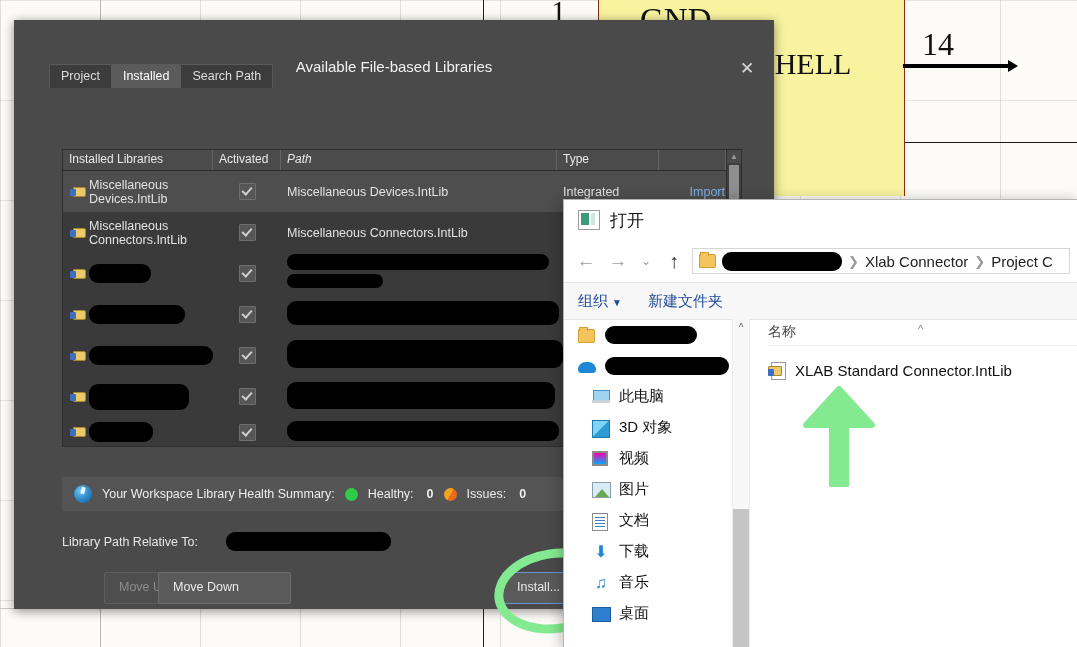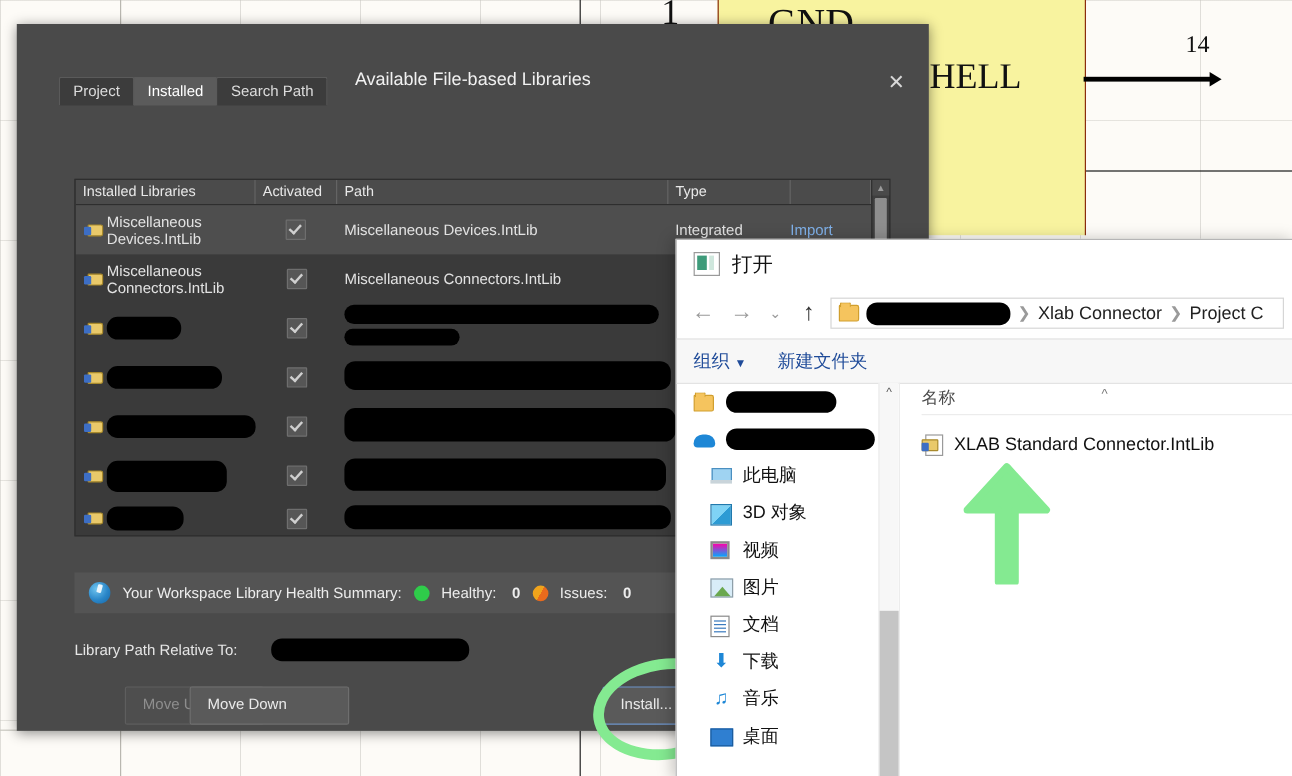--- a/index.html
+++ b/index.html
@@ -76,31 +76,31 @@
     background:#3a3a3a;border:1px solid #2e2e2e;display:flex;
   }
   .tablecore{flex:1;min-width:0;position:relative;overflow:hidden;}
   .thead{
     display:flex;height:20px;background:#4b4b4b;border-bottom:1px solid #2e2e2e;
     font-size:12px;color:#e8e8e8;
   }
   .thead div{padding:2px 6px 0;border-right:1px solid #646464;box-sizing:border-box;}
   .th-lib{width:150px;}
   .th-act{width:68px;}
-  .th-path{width:276px;}
+  .th-path{width:276px;font-style:italic;}
   .th-type{width:102px;}
   .th-end{flex:1;border-right:none;}
 
   .trow{display:flex;align-items:center;position:relative;font-size:12.5px;color:#e2e2e2;}
   .trow.sel{background:#4e4e4e;}
   .c-lib{width:150px;display:flex;align-items:center;gap:5px;padding-left:7px;box-sizing:border-box;}
   .c-act{width:68px;display:flex;justify-content:center;}
   .c-path{width:276px;padding-left:6px;box-sizing:border-box;}
   .c-type{width:102px;padding-left:6px;box-sizing:border-box;}
-  .c-end{flex:1;text-align:right;padding-right:32px;box-sizing:border-box;}
+  .c-end{flex:1;text-align:right;padding-right:1px;box-sizing:border-box;}
   .libname{line-height:14px;}
   .imp{color:#7fb0e8;cursor:pointer;}
 
   .chk{
     width:15px;height:15px;background:#565656;border:1px solid #6e6e6e;
     position:relative;cursor:pointer;border-radius:1px;
   }
   .chk:after{
     content:"";position:absolute;left:4px;top:1px;width:4px;height:8px;
     border:solid #cfcfcf;border-width:0 2px 2px 0;transform:rotate(42deg);
@@ -281,21 +281,21 @@
   <div class="vline" style="left:100px;"></div>
   <div class="vline" style="left:483px;background:#222;"></div>
   <div class="hline" style="top:608px;left:0;width:1077px;background:#c9c7c0;"></div>
   <div class="sch-rule" style="left:903px;top:142px;width:174px;"></div>
 
   <div class="sticky" style="left:598px;top:0;width:305px;height:196px;"></div>
   <div class="sch-num" style="left:551px;top:-6px;font-size:30px;">1</div>
   <div class="sticky-text" style="left:640px;top:2px;font-size:33px;">GND</div>
   <div class="sticky-text" style="left:758px;top:47px;font-size:30px;">SHELL</div>
 
-  <div class="sch-num" style="left:988px;top:26px;font-size:20px;">14</div>
+  <div class="sch-num" style="left:922px;top:26px;font-size:32px;">14</div>
   <div class="sch-wire" style="left:903px;top:64px;width:106px;"></div>
 </div>
 
 <div id="libdlg">
   <div class="titlebar">
     <div class="ttl">Available File-based Libraries</div>
     <div class="closebtn">✕</div>
   </div>
 
   <div class="dlgbody">

